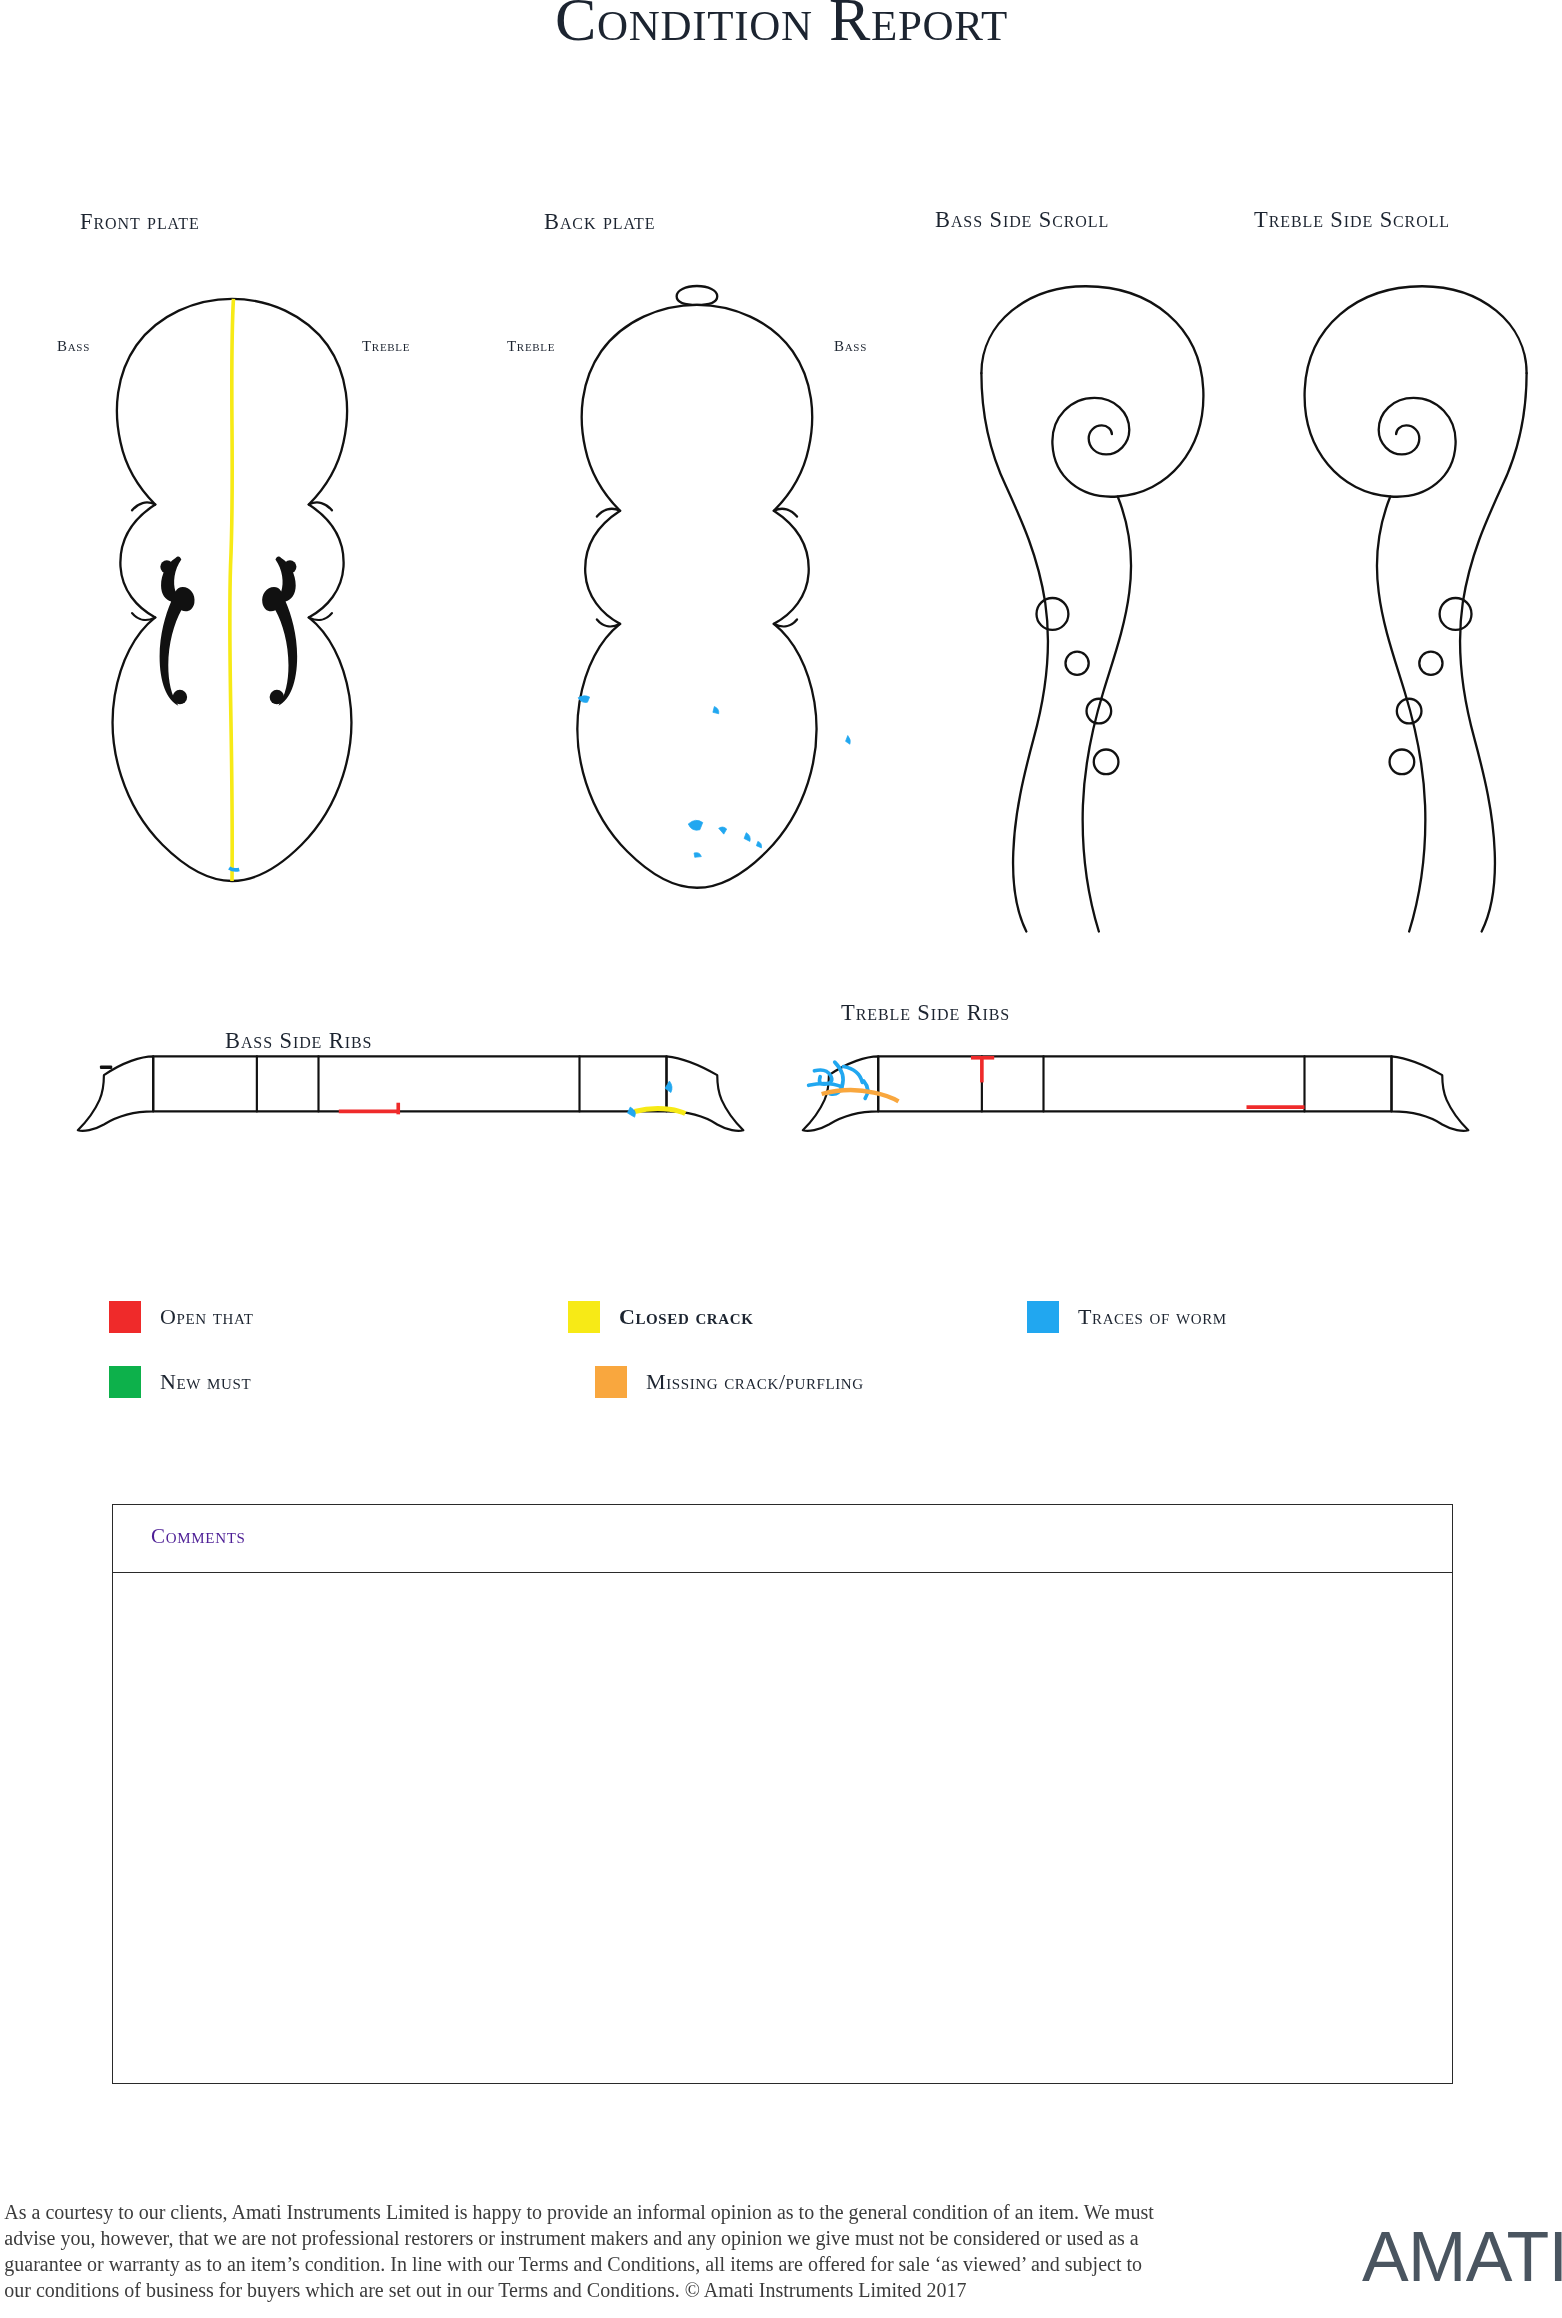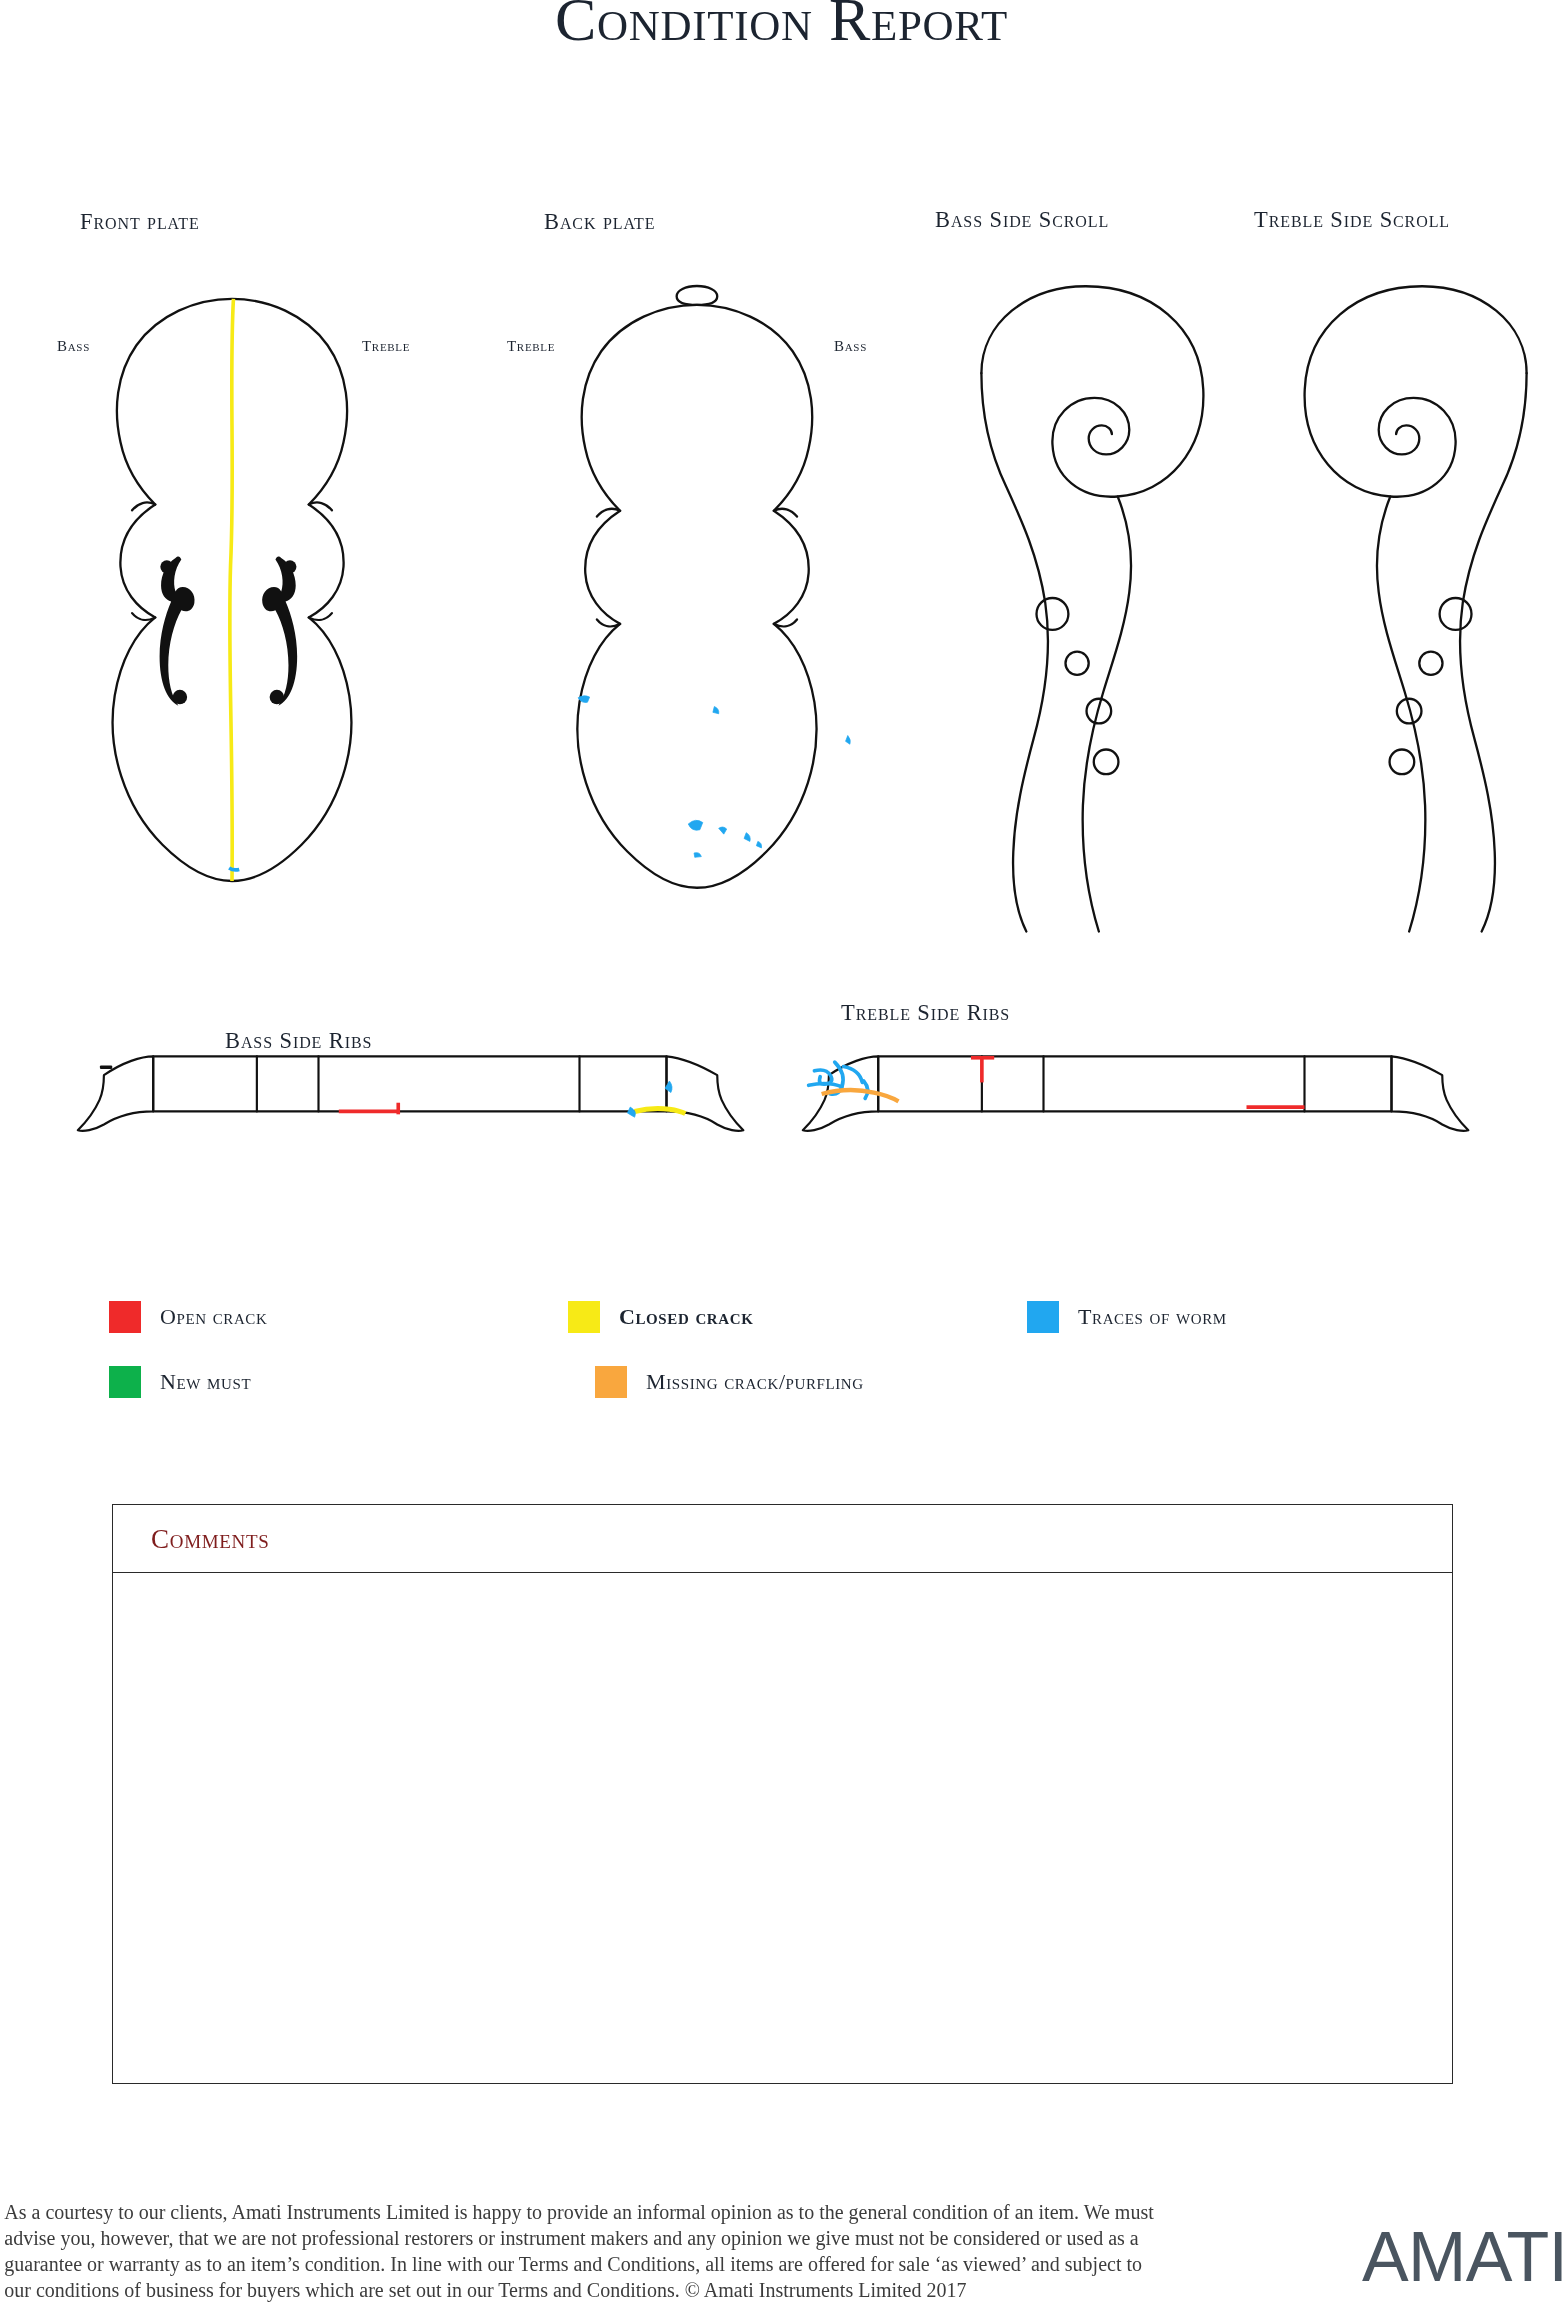--- a/index.html
+++ b/index.html
@@ -99,23 +99,23 @@
     width: 1341px;
     height: 580px;
     border: 1.4px solid #2a2a2a;
     box-sizing: border-box;
   }
   .comments-title {
     position: absolute;
     left: 38px;
     top: 19px;
     font-variant: small-caps;
-    font-size: 27px;
+    font-size: 21px;
     letter-spacing: 0.7px;
-    color: #7f1d1d;
+    color: #4c1d95;
   }
   .comments-divider {
     position: absolute;
     left: 0;
     top: 67px;
     width: 100%;
     height: 0;
     border-top: 1.4px solid #2a2a2a;
   }
   .comments-area {
@@ -383,21 +383,21 @@
       <path d="M255,34 L255,68" stroke="#ef2a2a" stroke-width="5"></path>
       <path d="M240,34 L272,34" stroke="#ef2a2a" stroke-width="5"></path>
       <path d="M620,102 L700,102" stroke="#ef2a2a" stroke-width="5"></path>
     </svg>
   </div>
 
   <div class="legend">
     <div class="legend-row">
       <div class="legend-item">
         <span class="swatch" style="background:#ef2a2a"></span>
-        <span class="legend-label">Open crack</span>
+        <span class="legend-label">Open that</span>
       </div>
       <div class="legend-item">
         <span class="swatch" style="background:#f7ea16"></span>
         <span class="legend-label bold">Closed crack</span>
       </div>
       <div class="legend-item">
         <span class="swatch" style="background:#21a7f0"></span>
         <span class="legend-label">Traces of worm</span>
       </div>
     </div>

